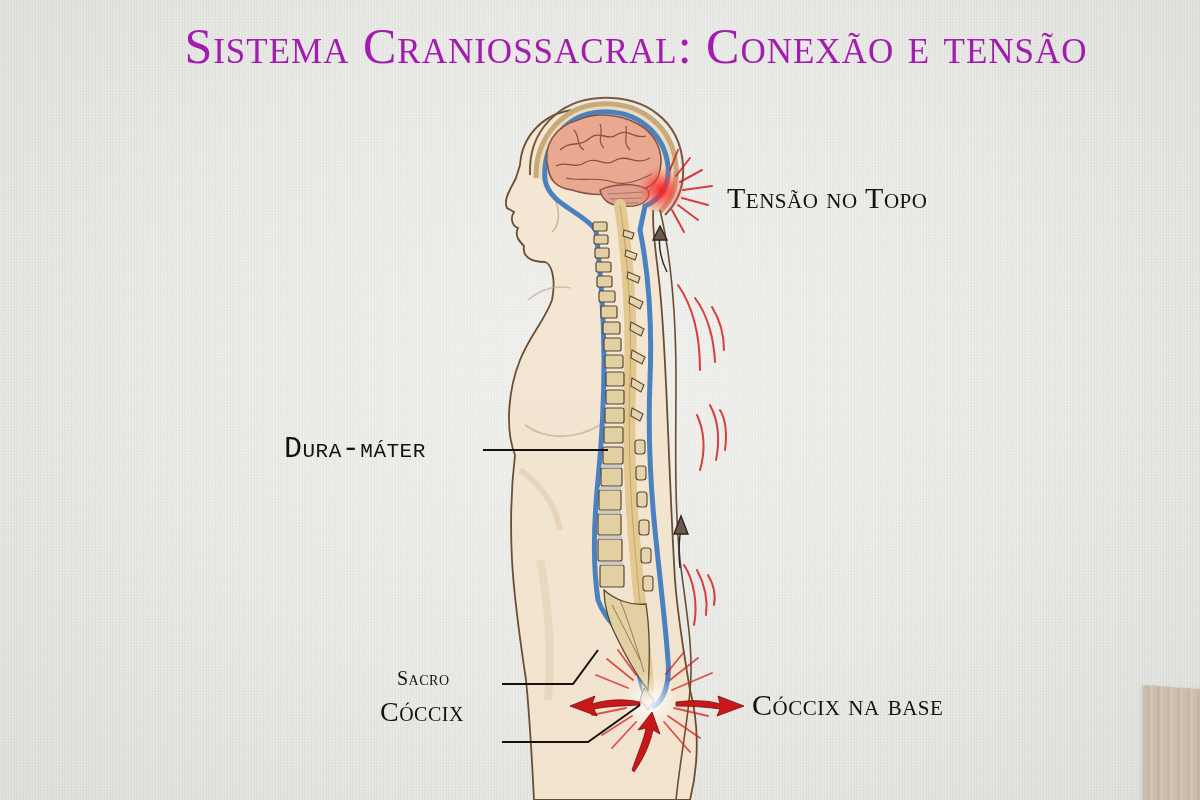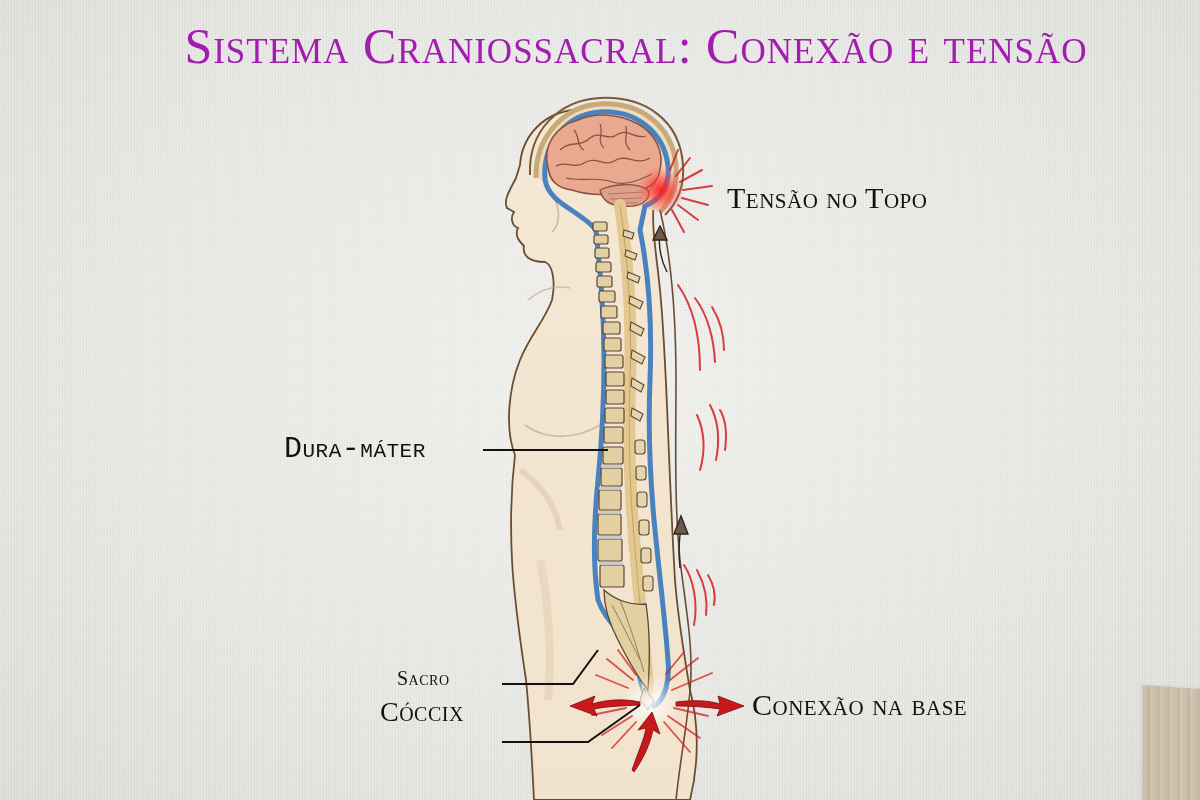--- a/index.html
+++ b/index.html
@@ -214,15 +214,15 @@
     <line x1="483" y1="450" x2="608" y2="450"></line>
     <polyline points="502,684 573,684 598,650"></polyline>
     <polyline points="502,742 588,742 640,705"></polyline>
   </g>
 </svg>
 
 <div class="label lbl-top">Tensão no Topo</div>
 <div class="label lbl-dura">Dura-máter</div>
 <div class="label lbl-sacro">Sacro</div>
 <div class="label lbl-coccix">Cóccix</div>
-<div class="label lbl-base">Conexão na base</div>
+<div class="label lbl-base">Cóccix na base</div>
 
 <div class="cabinet"></div>
 
 </body></html>

